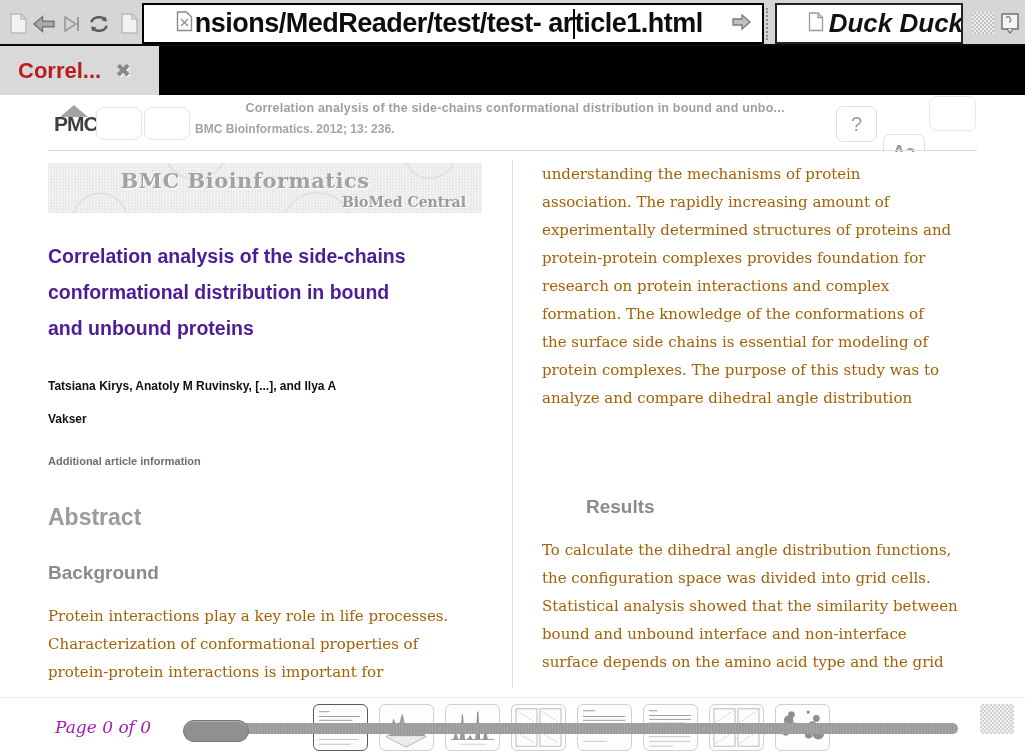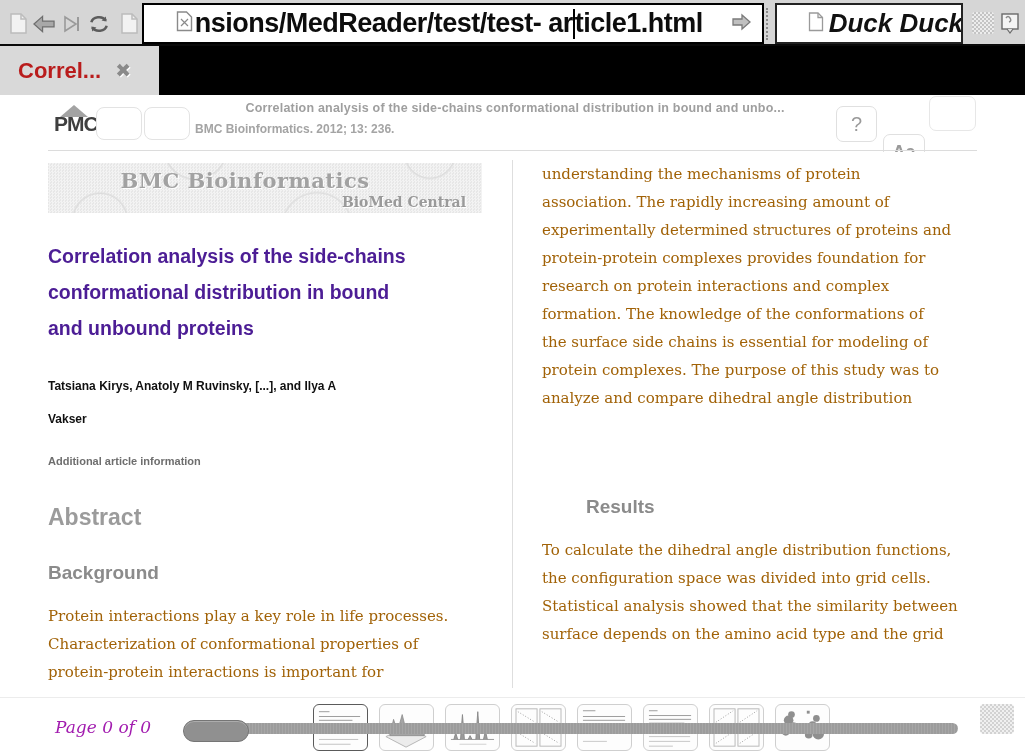--- a/index.html
+++ b/index.html
@@ -249,20 +249,21 @@
     <div>protein complexes. The purpose of this study was to</div>
     <div>analyze and compare dihedral angle distribution</div>
   </div>
 
   <div class="h-sub" id="h-results">Results</div>
 
   <div class="serif-par" id="par-results">
     <div>To calculate the dihedral angle distribution functions,</div>
     <div>the configuration space was divided into grid cells.</div>
     <div>Statistical analysis showed that the similarity between</div>
+    <div>bound and unbound interface and non-interface</div>
     <div>surface depends on the amino acid type and the grid</div>
   </div>
 </div>
 
 <div id="footer">
   <div id="page-indicator">Page 0 of 0</div>
 
   <div class="thumb selected" id="th1">
     <svg viewBox="0 0 55 47">
         <g stroke="#9a9a9a" stroke-width="1">

